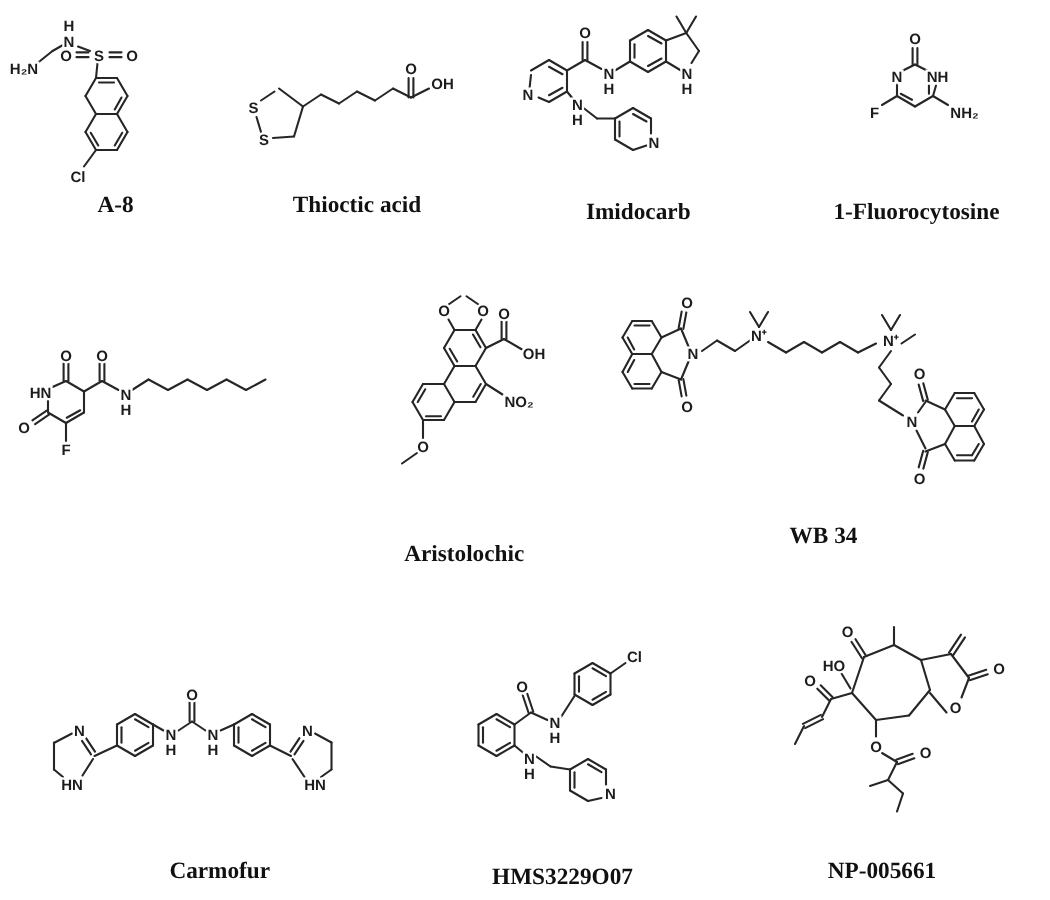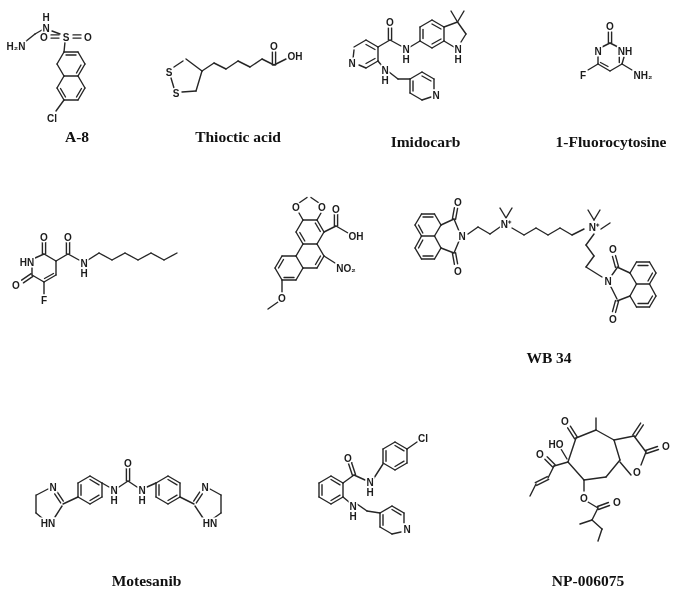--- a/index.html
+++ b/index.html
@@ -238,20 +238,21 @@
           <line x1="115.6" y1="46" x2="115.6" y2="34"></line>
           <line x1="112.4" y1="46" x2="112.4" y2="34"></line>
           <text x="74" y="30.5">O</text>
           <text x="100" y="30.5">O</text>
           <text x="114" y="32.5">O</text>
           <text x="134" y="59.5">OH</text>
           <text x="124" y="91.5">NO₂</text>
           <text x="60" y="121.5">O</text>
         </svg>
       </div>
+    <figcaption>Aristolochic</figcaption>
   </figure>
 
   <figure class="compound" style="left:398px;top:183px;width:302px;">
     <div class="struct">
         <svg viewBox="0 0 302 160" width="302" height="160">
           <line x1="23.5" y1="31" x2="36.5" y2="31"></line>
           <line x1="36.5" y1="31" x2="43" y2="42"></line>
           <line x1="43" y1="42" x2="36.5" y2="53"></line>
           <line x1="36.5" y1="53" x2="23.5" y2="53"></line>
           <line x1="23.5" y1="53" x2="17" y2="42"></line>
@@ -372,21 +373,21 @@
           <text x="34" y="120.5">HN</text>
           <text x="100" y="87.5">N</text>
           <text x="100" y="97.5">H</text>
           <text x="114" y="60.5">O</text>
           <text x="128" y="87.5">N</text>
           <text x="128" y="97.5">H</text>
           <text x="191" y="84.5">N</text>
           <text x="196" y="120.5">HN</text>
         </svg>
       </div>
-    <figcaption>Motesanib</figcaption>
+    <figcaption>Carmofur</figcaption>
   </figure>
 
   <figure class="compound" style="left:286px;top:402px;width:178px;">
     <div class="struct">
         <svg viewBox="0 0 178 168" width="178" height="168">
           <line x1="45" y1="74" x2="57" y2="81"></line>
           <line x1="57" y1="81" x2="57" y2="95"></line>
           <line x1="57" y1="95" x2="45" y2="102"></line>
           <line x1="45" y1="102" x2="33" y2="95"></line>
           <line x1="33" y1="95" x2="33" y2="81"></line>
@@ -422,20 +423,21 @@
           <line x1="66.48210672311917" y1="73.50596442562694" x2="62.48210672311918" y2="61.50596442562694"></line>
           <text x="62" y="59.5">O</text>
           <text x="84" y="83.5">N</text>
           <text x="84" y="93.5">H</text>
           <text x="137" y="39.5">Cl</text>
           <text x="67" y="107.5">N</text>
           <text x="67" y="117.5">H</text>
           <text x="121" y="130.5">N</text>
         </svg>
       </div>
+    <figcaption>HMS3229O07</figcaption>
   </figure>
 
   <figure class="compound" style="left:476px;top:398px;width:224px;">
     <div class="struct">
         <svg viewBox="0 0 224 168" width="224" height="168">
           <line x1="100" y1="40" x2="120" y2="32"></line>
           <line x1="120" y1="32" x2="138" y2="42"></line>
           <line x1="138" y1="42" x2="144" y2="62"></line>
           <line x1="144" y1="62" x2="130" y2="79"></line>
           <line x1="130" y1="79" x2="108" y2="82"></line>
@@ -470,16 +472,16 @@
           <line x1="76.86862915010153" y1="69.13137084989847" x2="68.86862915010153" y2="61.131370849898474"></line>
           <text x="89" y="26.5">O</text>
           <text x="80" y="49.5">HO</text>
           <text x="64" y="59.5">O</text>
           <text x="190" y="51.5">O</text>
           <text x="161" y="77.5">O</text>
           <text x="108" y="103.5">O</text>
           <text x="141" y="107.5">O</text>
         </svg>
       </div>
-    <figcaption>NP-006075</figcaption>
+    <figcaption>NP-005661</figcaption>
   </figure>
 
 </div>
 
 </body></html>

